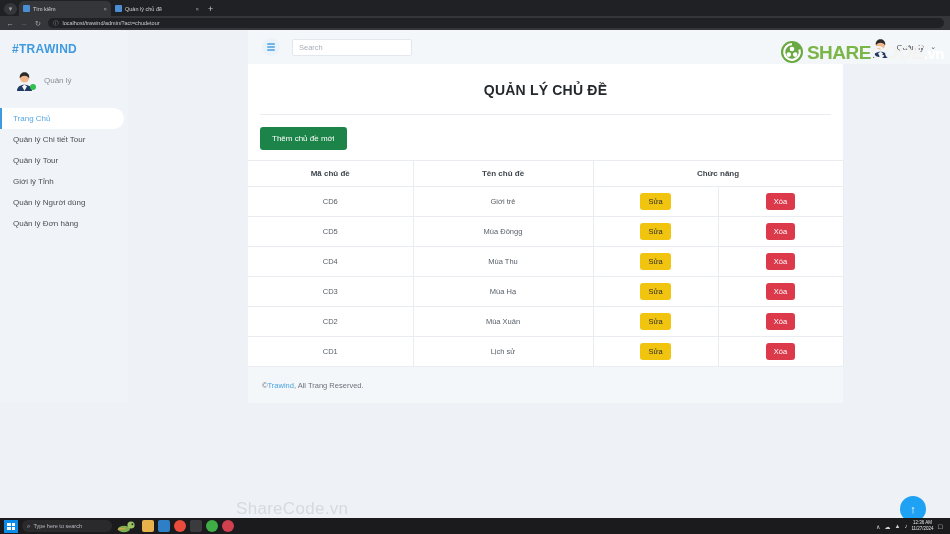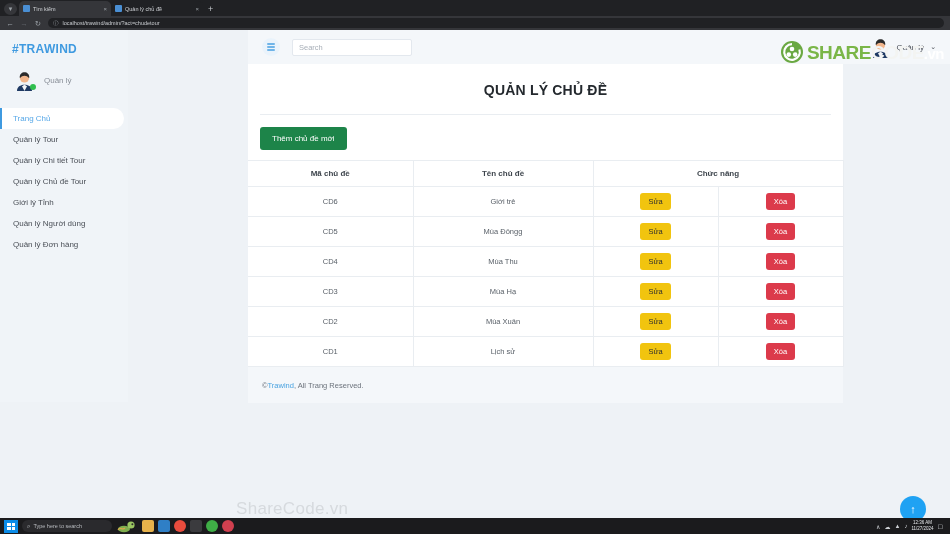--- a/index.html
+++ b/index.html
@@ -230,27 +230,24 @@
         </svg>
         <span class="status-dot"></span>
       </div>
       <span class="user-name">Quản lý</span>
     </div>
     <div class="navlist">
       <div class="navitem active">
         <span>Trang Chủ</span>
       </div>
       <div class="navitem">
+        <span>Quản lý Chi tiết Tour</span>
+      </div>
+      <div class="navitem">
         <span>Quản lý Tour</span>
-      </div>
-      <div class="navitem">
-        <span>Quản lý Chi tiết Tour</span>
-      </div>
-      <div class="navitem">
-        <span>Quản lý Chủ đề Tour</span>
       </div>
       <div class="navitem">
         <span>Giới lý Tỉnh</span>
       </div>
       <div class="navitem">
         <span>Quản lý Người dùng</span>
       </div>
       <div class="navitem">
         <span>Quản lý Đơn hàng</span>
       </div>

